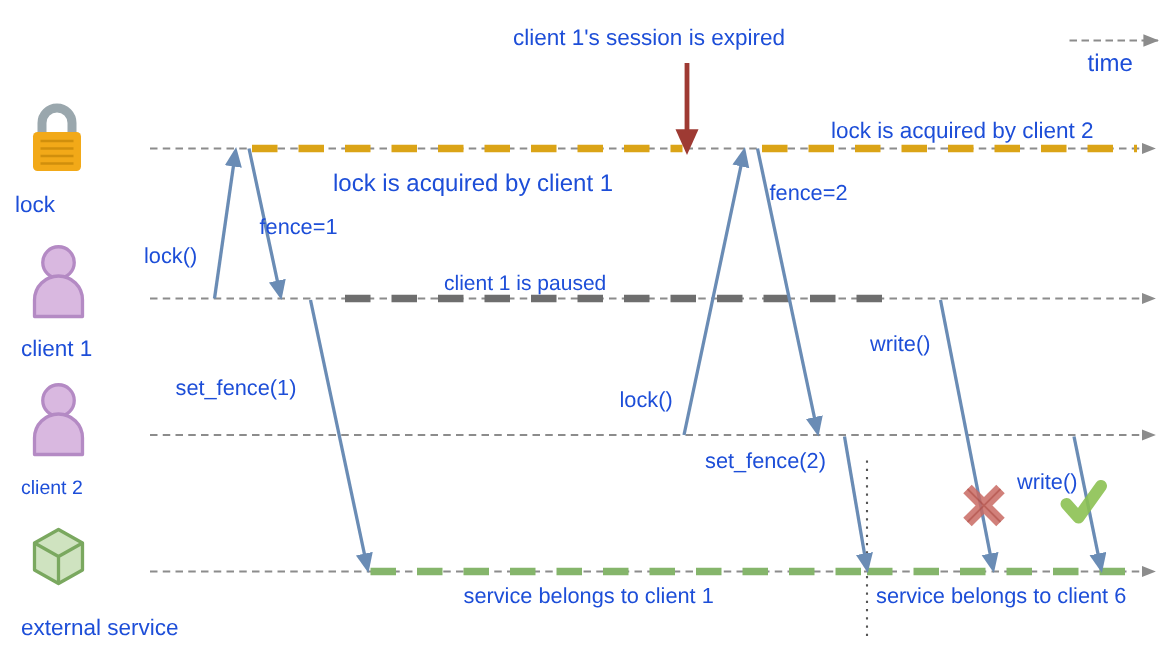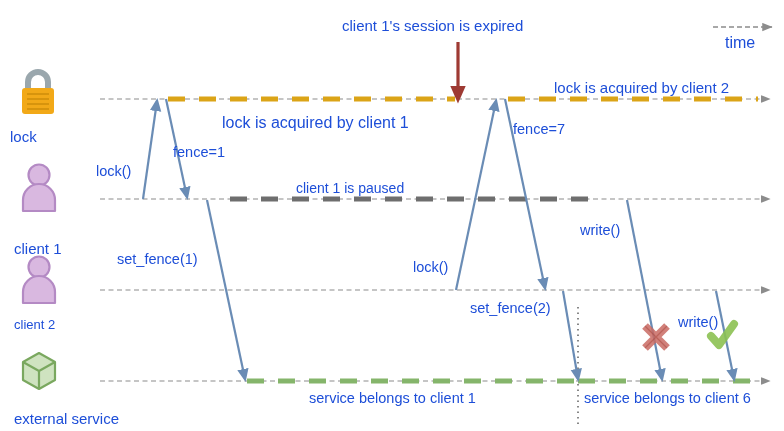--- a/index.html
+++ b/index.html
@@ -84,30 +84,30 @@
         </g>
       </g>
   </svg>
 
   <div class="lbl" id="time-label" style="font-size: 16px; left: 725px; top: 34px;">time</div>
 
   <div class="lbl" id="expiry-label" style="font-size: 15px; left: 342px; top: 17px;">client 1's session is expired</div>
 
   <div id="text-layer">
       <div class="lbl" style="left: 10px; top: 128px; font-size: 15px;">lock</div>
-      <div class="lbl" style="left: 14px; top: 224px; font-size: 15px; margin-top: 16px;">client 1</div>
+      <div class="lbl" style="left: 14px; top: 224px; font-size: 15px;">client 1</div>
       <div class="lbl" style="left: 14px; top: 317px; font-size: 13px;">client 2</div>
       <div class="lbl" style="left: 14px; top: 410px; font-size: 15px;">external service</div>
       <div class="lbl" style="left: 222px; top: 82px; font-size: 16px; margin-top: 32px;">lock is acquired by client 1</div>
       <div class="lbl" style="left: 554px; top: 79px; font-size: 15px;">lock is acquired by client 2</div>
       <div class="lbl" style="left: 296px; top: 180px; font-size: 14px;">client 1 is paused</div>
       <div class="lbl" style="left: 309px; top: 390px; font-size: 14.5px;">service belongs to client 1</div>
       <div class="lbl" style="left: 584px; top: 390px; font-size: 14.5px;">service belongs to client 6</div>
       <div class="lbl" style="left: 96px; top: 163px; font-size: 14.5px;">lock()</div>
       <div class="lbl" style="left: 173px; top: 119px; font-size: 14.5px; margin-top: 25px;">fence=1</div>
       <div class="lbl" style="left: 117px; top: 223px; font-size: 14.5px; margin-top: 28px;">set_fence(1)</div>
       <div class="lbl" style="left: 413px; top: 259px; font-size: 14.5px;">lock()</div>
-      <div class="lbl" style="left: 513px; top: 121px; font-size: 14.5px;">fence=7</div>
+      <div class="lbl" style="left: 513px; top: 121px; font-size: 14.5px;">fence=2</div>
       <div class="lbl" style="left: 470px; top: 300px; font-size: 14.5px;">set_fence(2)</div>
       <div class="lbl" style="left: 580px; top: 222px; font-size: 14.5px;">write()</div>
       <div class="lbl" style="left: 678px; top: 314px; font-size: 14.5px;">write()</div>
     </div>
 </div>
 
 </body></html>

